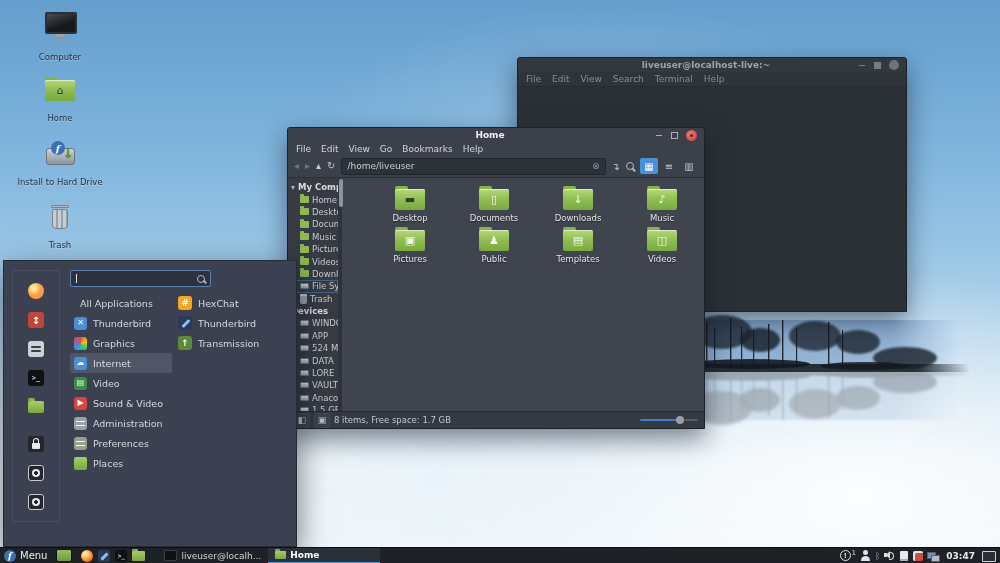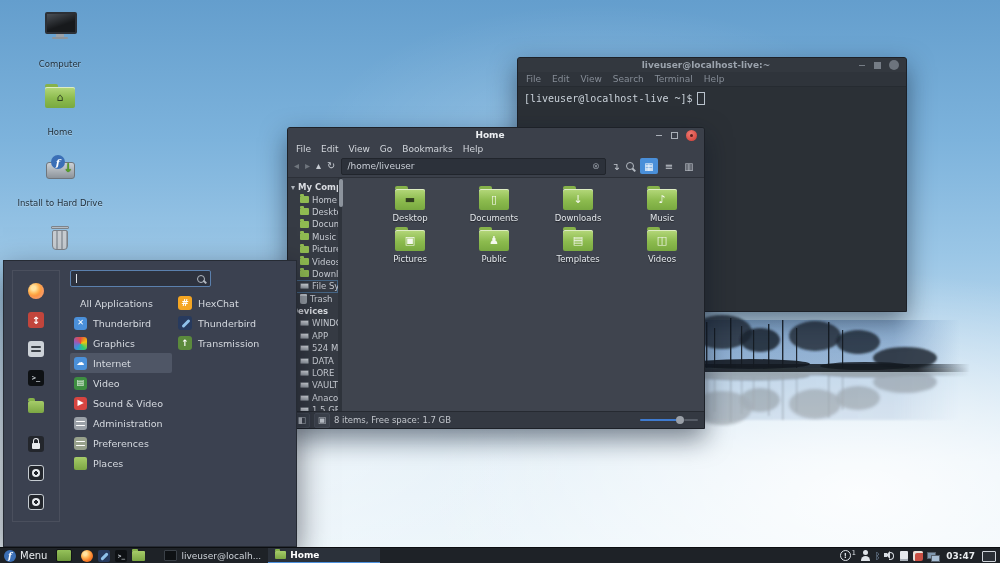--- a/index.html
+++ b/index.html
@@ -7,21 +7,21 @@
   .desktop{position:relative;width:1000px;height:563px;overflow:hidden;
     background:
       radial-gradient(ellipse 620px 320px at 86% 88%, rgba(255,255,255,.85), transparent 70%),
       radial-gradient(ellipse 520px 260px at 22% 78%, rgba(255,255,255,.45), transparent 70%),
       radial-gradient(ellipse 420px 220px at 60% 28%, rgba(255,255,255,.22), transparent 70%),
       linear-gradient(180deg,#649ecd 0%,#7db3dc 25%,#9ac6e6 45%,#c2dcef 65%,#e4f0f8 82%,#edf6fb 100%);}
   .treeline{position:absolute;left:610px;top:300px;width:390px;height:240px;pointer-events:none;}
 
   
   .dicons{position:absolute;left:20px;top:12px;width:80px;display:flex;flex-direction:column;gap:18px;}
-  .dicon{display:flex;flex-direction:column;align-items:center;gap:19px;}
+  .dicon{display:flex;flex-direction:column;align-items:center;gap:12px;}
   .dicon .dlabel{font-size:8.5px;color:#22313d;white-space:nowrap;text-shadow:0 1px 1px rgba(255,255,255,.4);}
   .ic-computer{width:30px;height:28px;position:relative;}
   .ic-computer .scr{width:28px;height:18px;background:linear-gradient(160deg,#4a4f55,#17191c 60%);border:2px solid #2c3036;border-radius:2px;}
   .ic-computer .stand{width:8px;height:3px;background:#9aa1a8;margin:0 auto;}
   .ic-computer .base{width:16px;height:2px;background:#8d949b;margin:0 auto;border-radius:1px;}
   .bigfolder{width:30px;height:21px;background:linear-gradient(180deg,#b5d87b 0%,#8cbb4e 55%,#79a940 100%);border-radius:2px;position:relative;box-shadow:inset 0 1px 0 rgba(255,255,255,.55);}
   .bigfolder::before{content:"";position:absolute;top:-3px;left:0;width:13px;height:3px;background:#86b24a;border-radius:2px 2px 0 0;}
   .bigfolder .emb{position:absolute;inset:0;display:flex;align-items:center;justify-content:center;color:#f3f8ea;font-size:11px;line-height:1;}
   .bigfolder .emb.dark{color:#2f4020;}
   .ic-install{width:30px;height:24px;position:relative;}
@@ -277,24 +277,20 @@
       </div>
     </div>
     <div class="menubar">
       <span>File</span>
       <span>Edit</span>
       <span>View</span>
       <span>Search</span>
       <span>Terminal</span>
       <span>Help</span>
     </div>
-    <div class="tbody">
-      <span>[liveuser@localhost-live ~]$</span>
-      <span class="cursor"></span>
-    </div>
   </div>
 
   <div class="window" id="fm">
     <div class="titlebar">
       <div class="title">Home</div>
       <div class="wbtns">
         <span class="wb">
             <span class="bar"></span>
           </span>
         <span class="wb">

